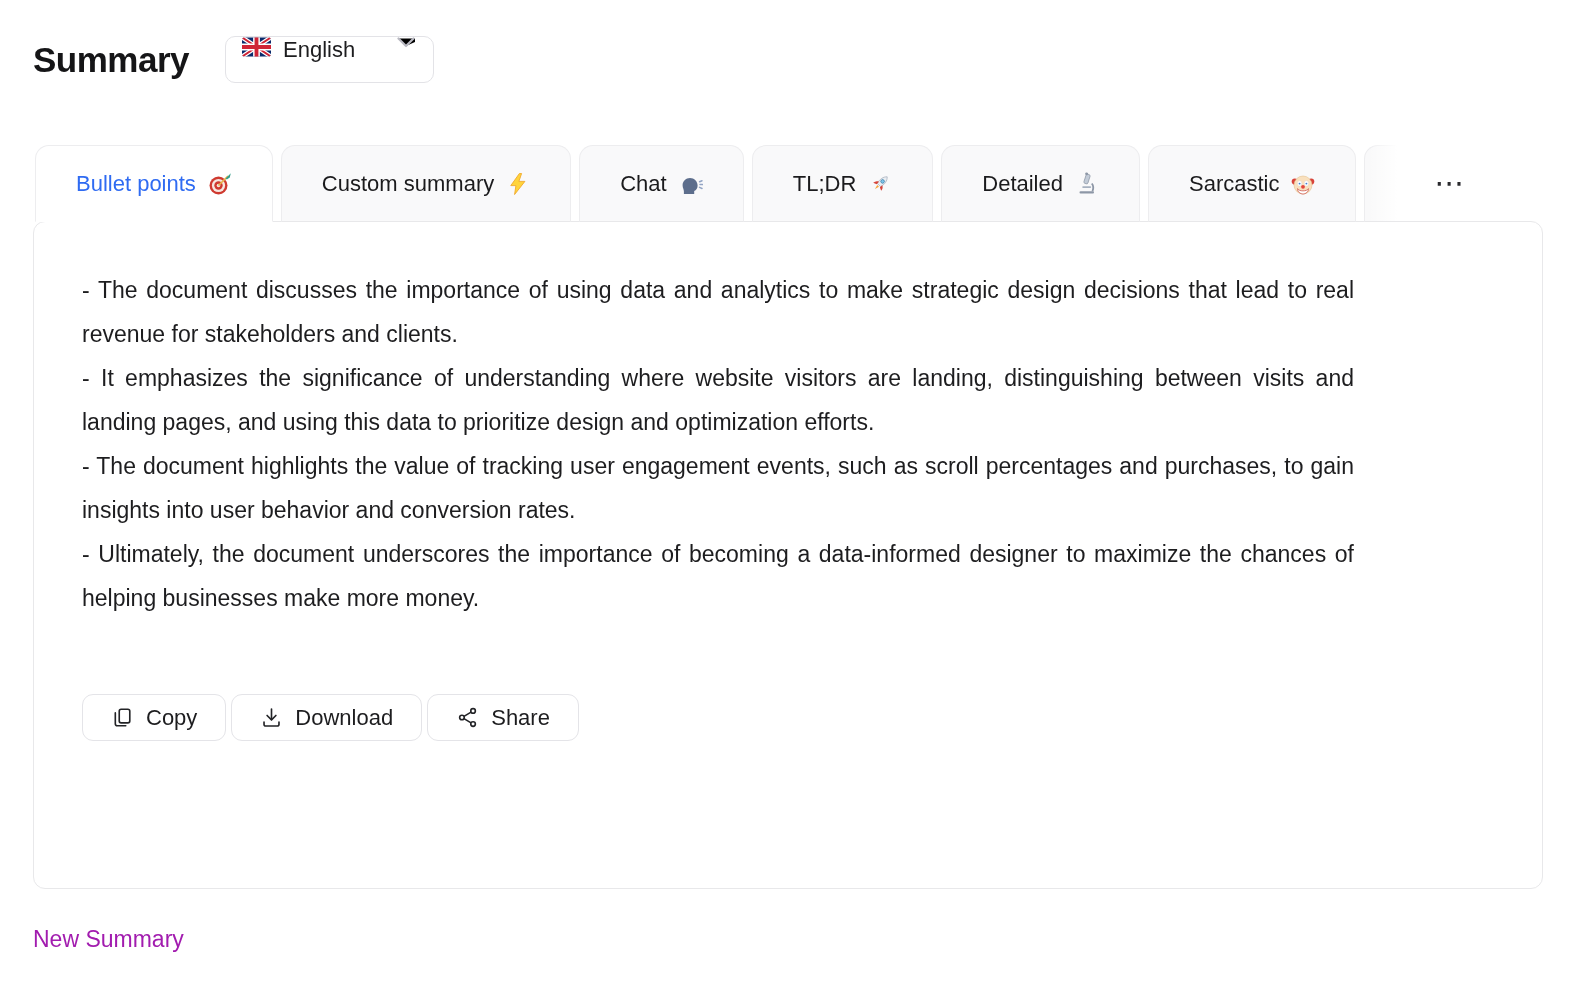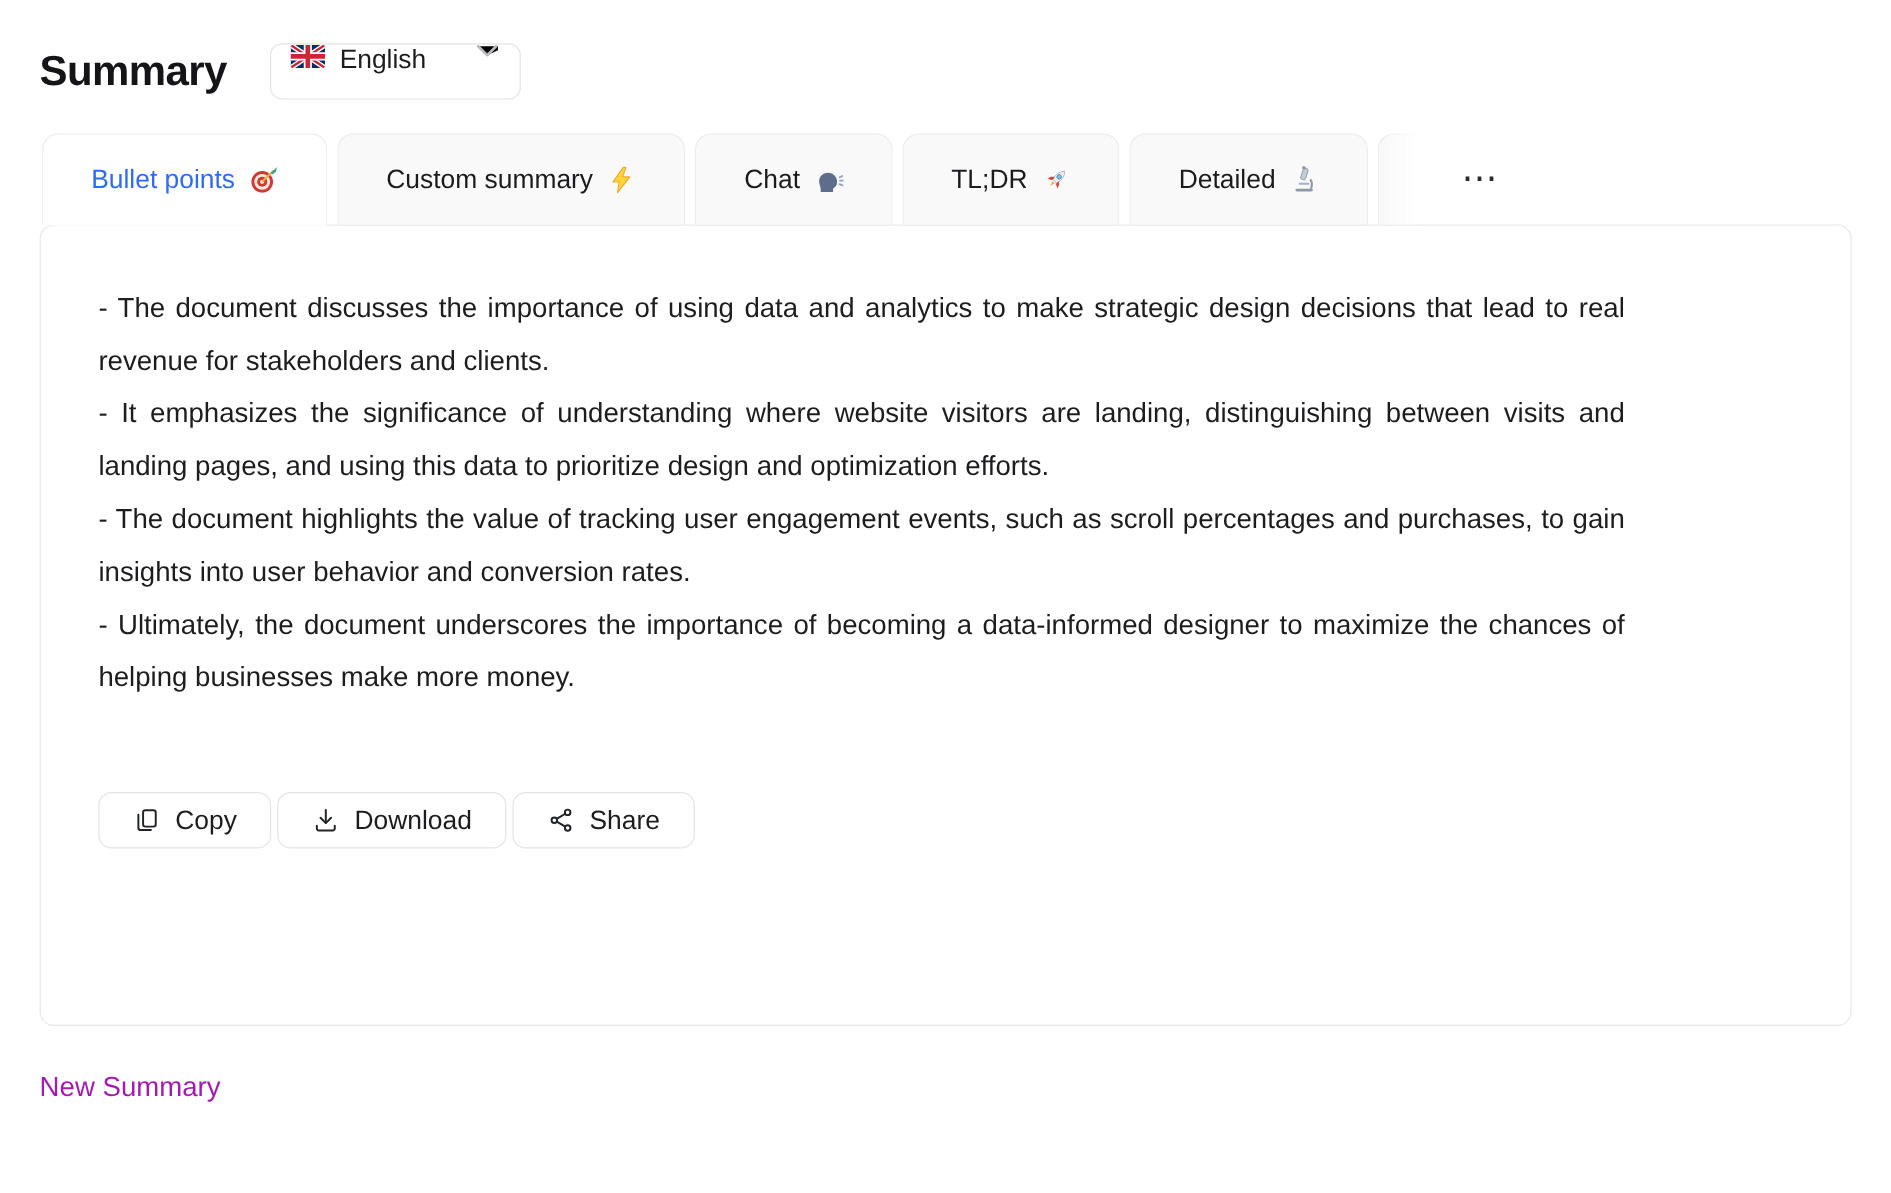--- a/index.html
+++ b/index.html
@@ -4,21 +4,21 @@
 <style>
   * { margin:0; padding:0; box-sizing:border-box; }
   html,body { width:1576px; height:994px; background:#fff; overflow:hidden; }
   body {
     font-family:"Liberation Sans","DejaVu Sans",sans-serif;
     color:#1d1d1f;
   }
   .page { padding:36px 33px 0; }
 
   
-  .header { display:flex; align-items:center; gap:36px; margin-bottom:28px; }
+  .header { display:flex; align-items:center; gap:36px; margin-bottom:62px; }
   .page-title { font-size:35px; font-weight:800; letter-spacing:-0.5px; color:#151517; }
   .lang-select {
     display:flex; align-items:flex-start; gap:12px;
     height:47px; padding:0 18px 0 16px;
     background:#fff; border:1px solid #e3e3e7; border-radius:10px;
     font-size:22px; color:#1d1d1f; cursor:pointer;
     font-family:inherit;
   }
   .lang-select .flag { display:flex; border-radius:3px; overflow:hidden; }
   .lang-select .chev { margin-left:30px; display:flex; }
@@ -170,20 +170,36 @@
         <svg width="24" height="24" viewBox="0 0 24 24">
           <rect x="4.5" y="19.3" width="14.5" height="2.2" rx="1.1" fill="#8d97a6"></rect>
           <rect x="7.2" y="14.2" width="9" height="1.8" rx="0.9" fill="#a7b1c0"></rect>
           <rect x="9.9" y="2.2" width="4.2" height="9.6" rx="1.4" transform="rotate(18 12 7)" fill="#c3ccd8" stroke="#7f8a9a" stroke-width="0.6"></rect>
           <rect x="10.2" y="0.6" width="2.8" height="2.4" rx="0.8" transform="rotate(18 11.6 1.8)" fill="#8d97a6"></rect>
           <path d="M16.8 11.5c1.6 1.9 1.9 4.6.7 7.8" stroke="#8d97a6" stroke-width="1.8" fill="none"></path>
         </svg>
       </span>
     </button>
 
+    <button class="tab">
+      <span>Sarcastic</span>
+      <span class="emoji">
+        <svg width="24" height="24" viewBox="0 0 24 24">
+          <circle cx="3.8" cy="9.6" r="3.1" fill="#d8433a"></circle>
+          <circle cx="20.2" cy="9.6" r="3.1" fill="#d8433a"></circle>
+          <circle cx="12" cy="13" r="9" fill="#f9e0bd" stroke="#e0b97e" stroke-width="0.5"></circle>
+          <ellipse cx="8.6" cy="11.4" rx="2.1" ry="2.7" fill="#fff" stroke="#d8d8d8" stroke-width="0.4"></ellipse>
+          <ellipse cx="15.4" cy="11.4" rx="2.1" ry="2.7" fill="#fff" stroke="#d8d8d8" stroke-width="0.4"></ellipse>
+          <circle cx="8.6" cy="11.6" r="0.95" fill="#3f7fd2"></circle>
+          <circle cx="15.4" cy="11.6" r="0.95" fill="#3f7fd2"></circle>
+          <circle cx="12" cy="14.8" r="1.9" fill="#e2453c"></circle>
+          <path d="M6.6 16.6c1.2 3 9.6 3 10.8 0 .3 3.4-3 5.4-5.4 5.4s-5.7-2-5.4-5.4z" fill="#fff" stroke="#c8463e" stroke-width="0.7"></path>
+        </svg>
+      </span>
+    </button>
 
     <div class="tab-partial"></div>
 
     <button class="more-tabs">⋯</button>
   </nav>
 
   
   <section class="panel">
     <div class="summary-text">
       <p>- The document discusses the importance of using data and analytics to make strategic design decisions that lead to real revenue for stakeholders and clients.</p>

